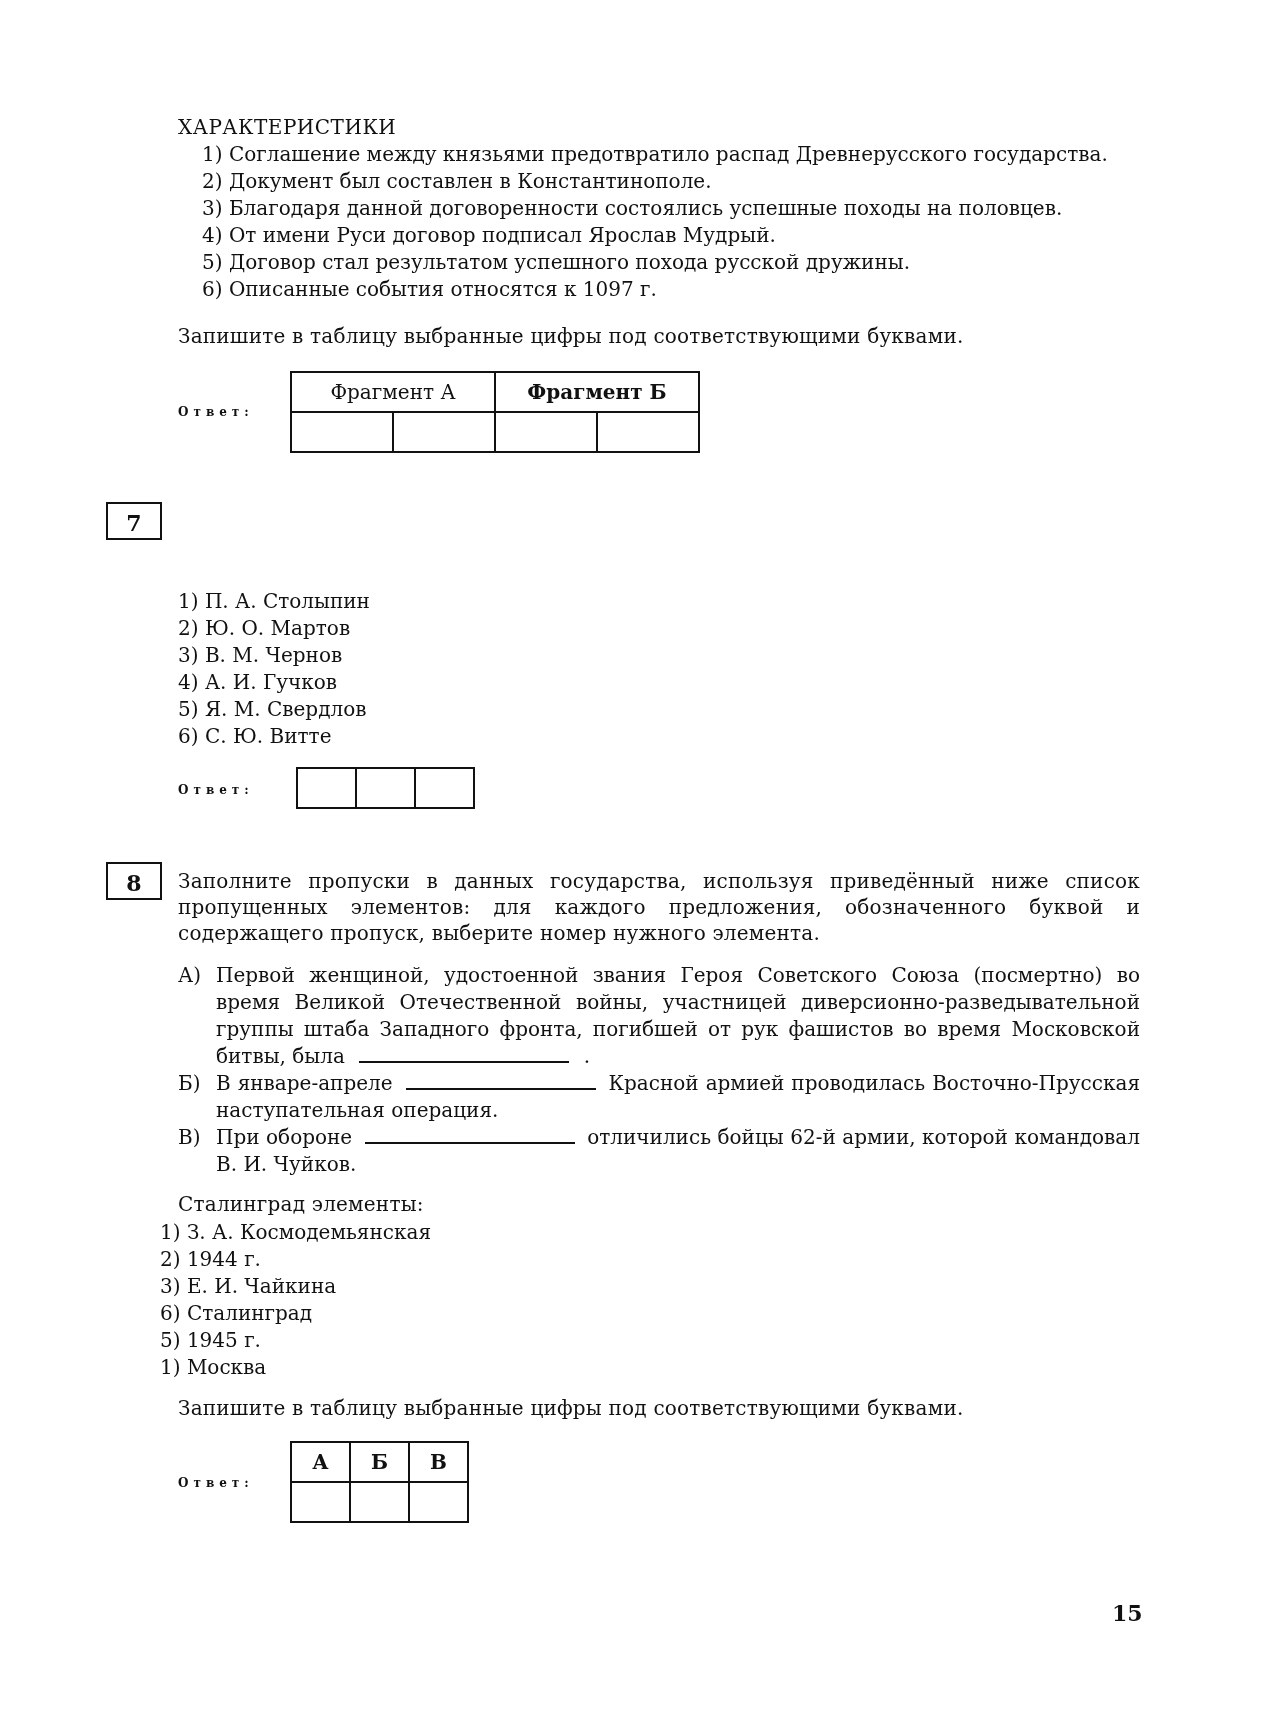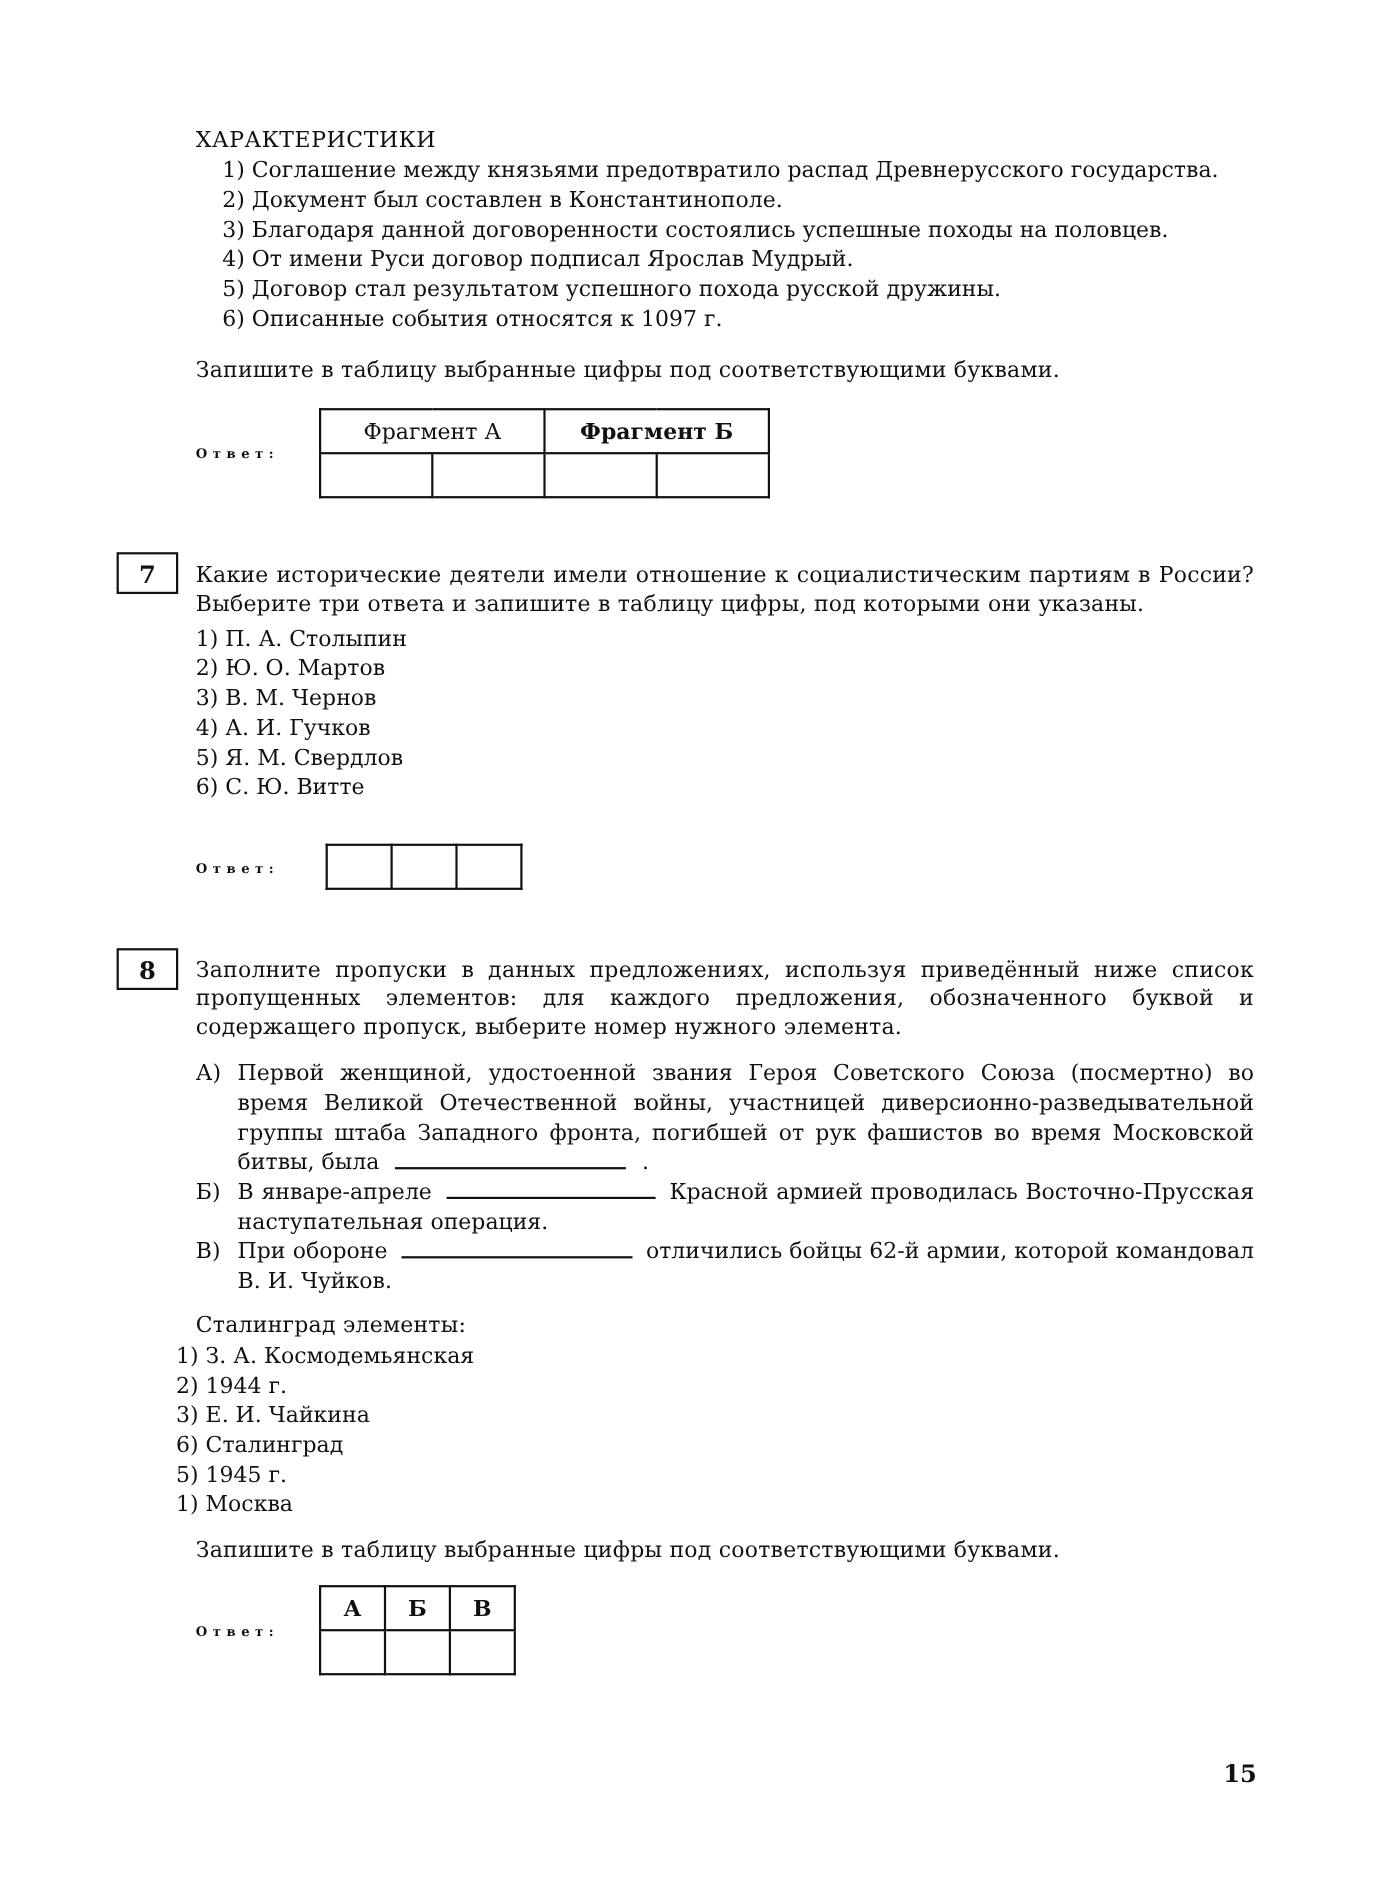--- a/index.html
+++ b/index.html
@@ -54,42 +54,41 @@
     <tr style="height:40px;">
       <td style="width:100px;"></td>
       <td style="width:100px;"></td>
       <td style="width:100px;"></td>
       <td style="width:100px;"></td>
     </tr>
   </tbody>
     </table>
 
   <div class="qnum" style="left:106px; top:502px;">7</div>
-  <div class="txt justify" style="left:178px; top:509px; width:962px;">Какие исторические деятели имели отношение к социалистическим партиям в России? Выберите три ответа и запишите в таблицу цифры, под которыми они указаны.</div>
-  <ul class="list" style="left:178px; top:567px;">
+  <ul class="list" style="left:178px; top:588px;">
     <li>1) П. А. Столыпин</li>
     <li>2) Ю. О. Мартов</li>
     <li>3) В. М. Чернов</li>
     <li>4) А. И. Гучков</li>
     <li>5) Я. М. Свердлов</li>
     <li>6) С. Ю. Витте</li>
   </ul>
   <div class="answer-label" style="left:178px; top:783px;">Ответ:</div>
   <table class="ans" style="left:296px; top:767px;">
     <tbody>
         <tr style="height:40px;">
       <td style="width:57px;"></td>
       <td style="width:57px;"></td>
       <td style="width:57px;"></td>
     </tr>
   </tbody>
     </table>
 
   <div class="qnum" style="left:106px; top:862px;">8</div>
-  <div class="txt justify" style="left:178px; top:868px; width:962px;">Заполните пропуски в данных предложениях, используя приведённый ниже список пропущенных элементов: для каждого предложения, обозначенного буквой и содержащего пропуск, выберите номер нужного элемента.</div>
+  <div class="txt justify" style="left:178px; top:868px; width:962px;">Заполните пропуски в данных государства, используя приведённый ниже список пропущенных элементов: для каждого предложения, обозначенного буквой и содержащего пропуск, выберите номер нужного элемента.</div>
 
   <div class="opt-row" style="left:178px; top:962px; width:962px; height:110px;">
     <span class="opt-letter">А)</span>
     <div class="opt-body" style="width:924px;">
       <span>Первой женщиной, удостоенной звания Героя Советского Союза (посмертно) во время Великой Отечественной войны, участницей диверсионно-разведывательной группы штаба Западного фронта, погибшей от рук фашистов во время Московской битвы, была</span>
       <span class="blank" style="width:210px; margin-left:8px;"></span>
       <span style="margin-left:8px;">.</span>
     </div>
   </div>
 

